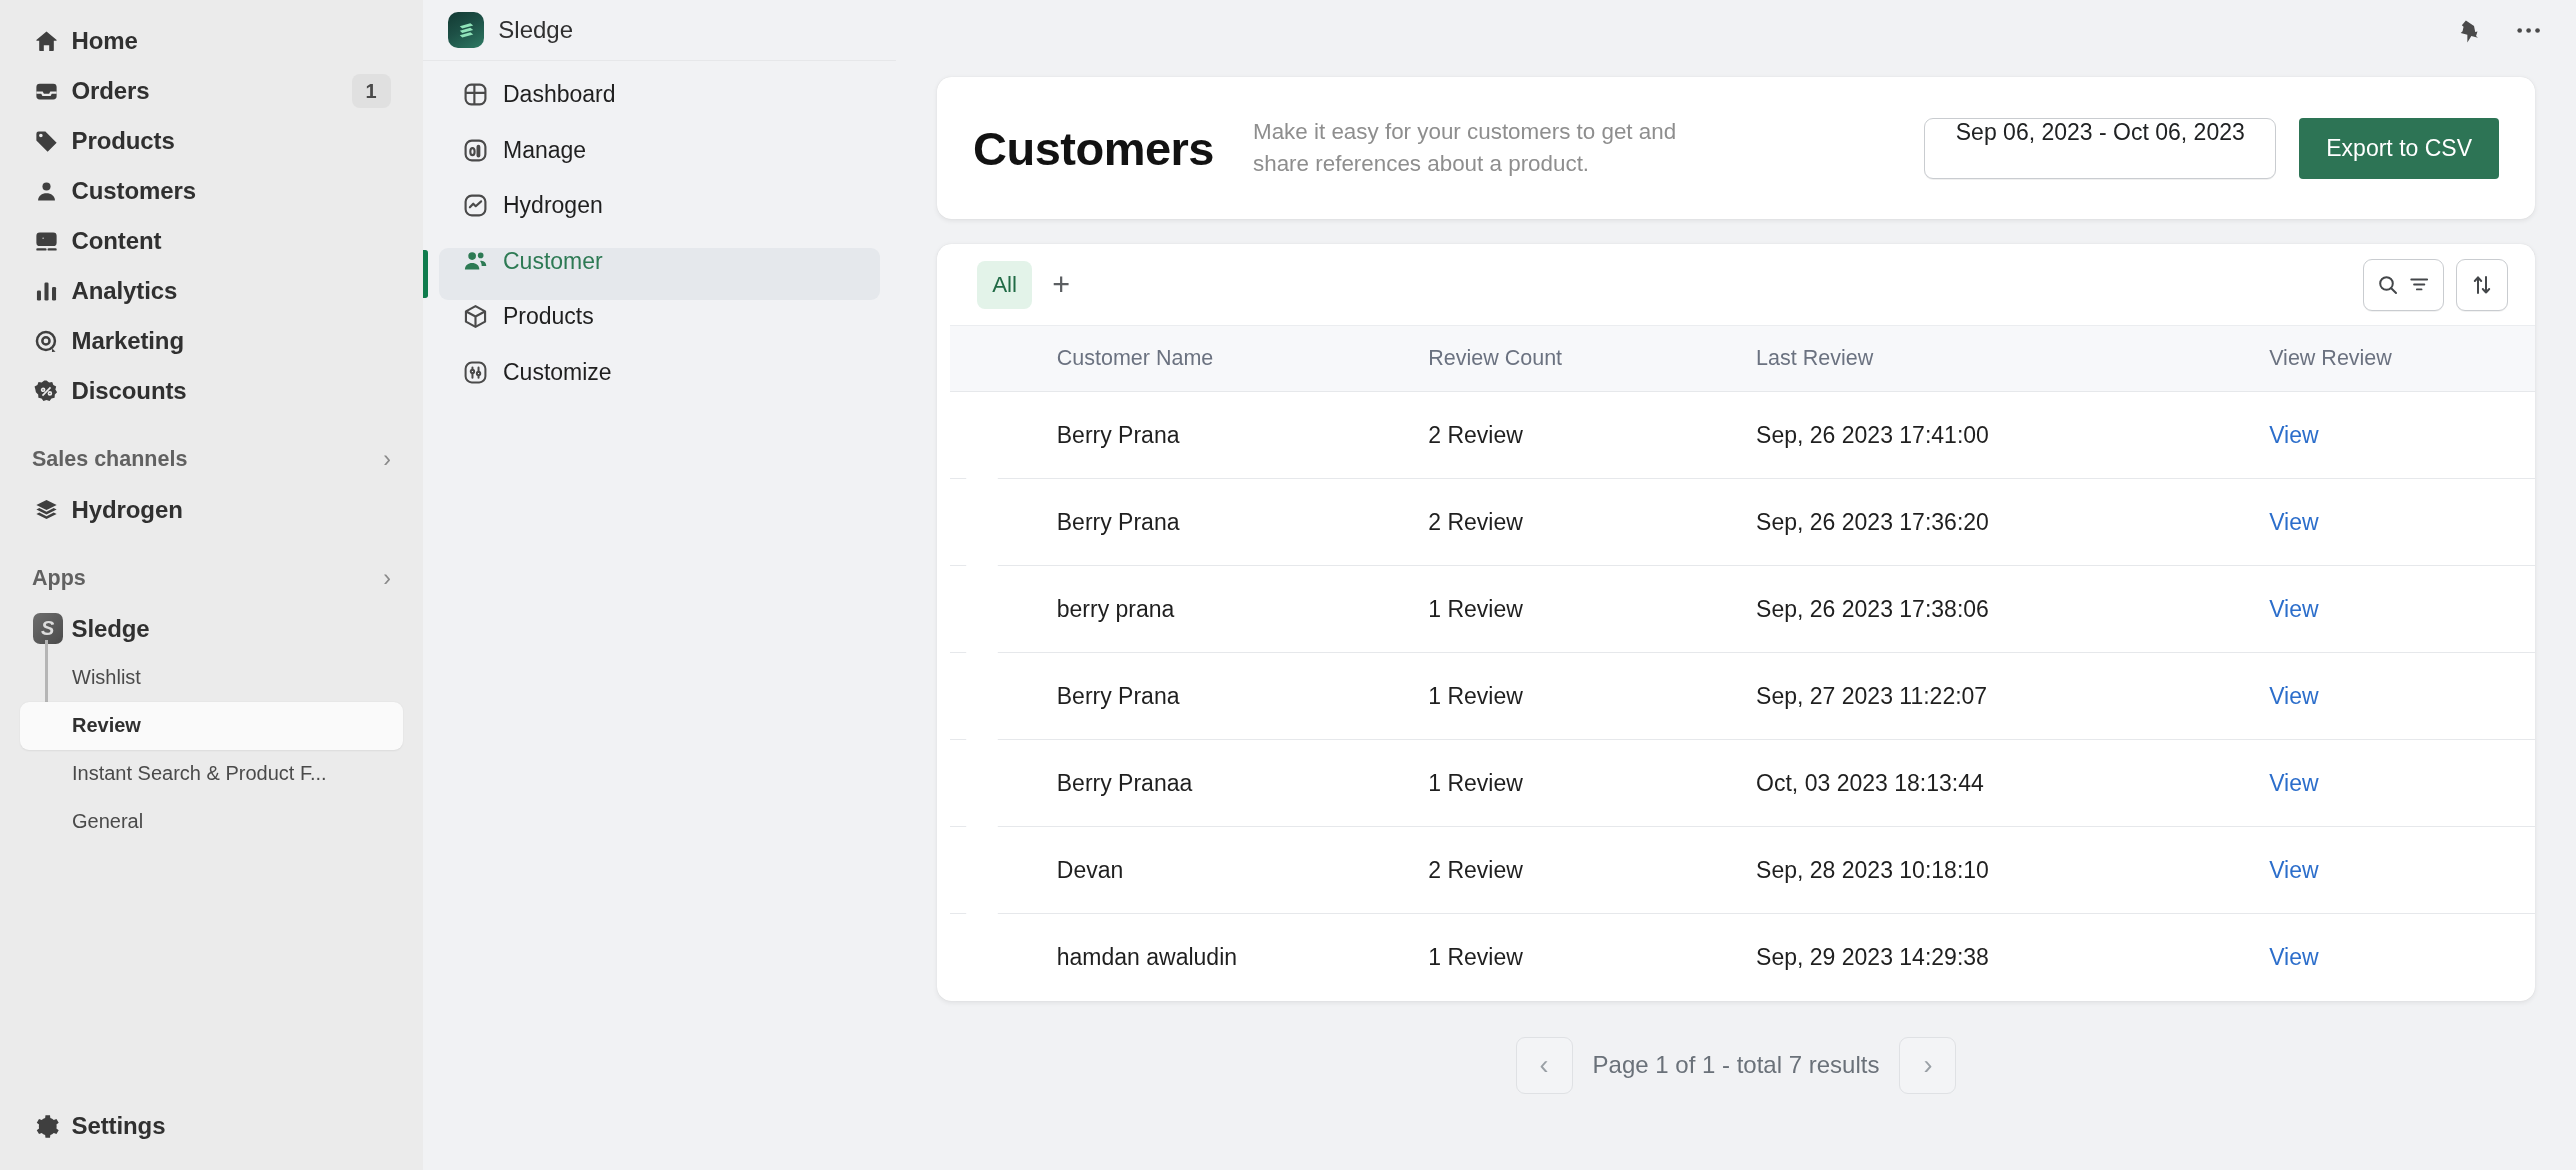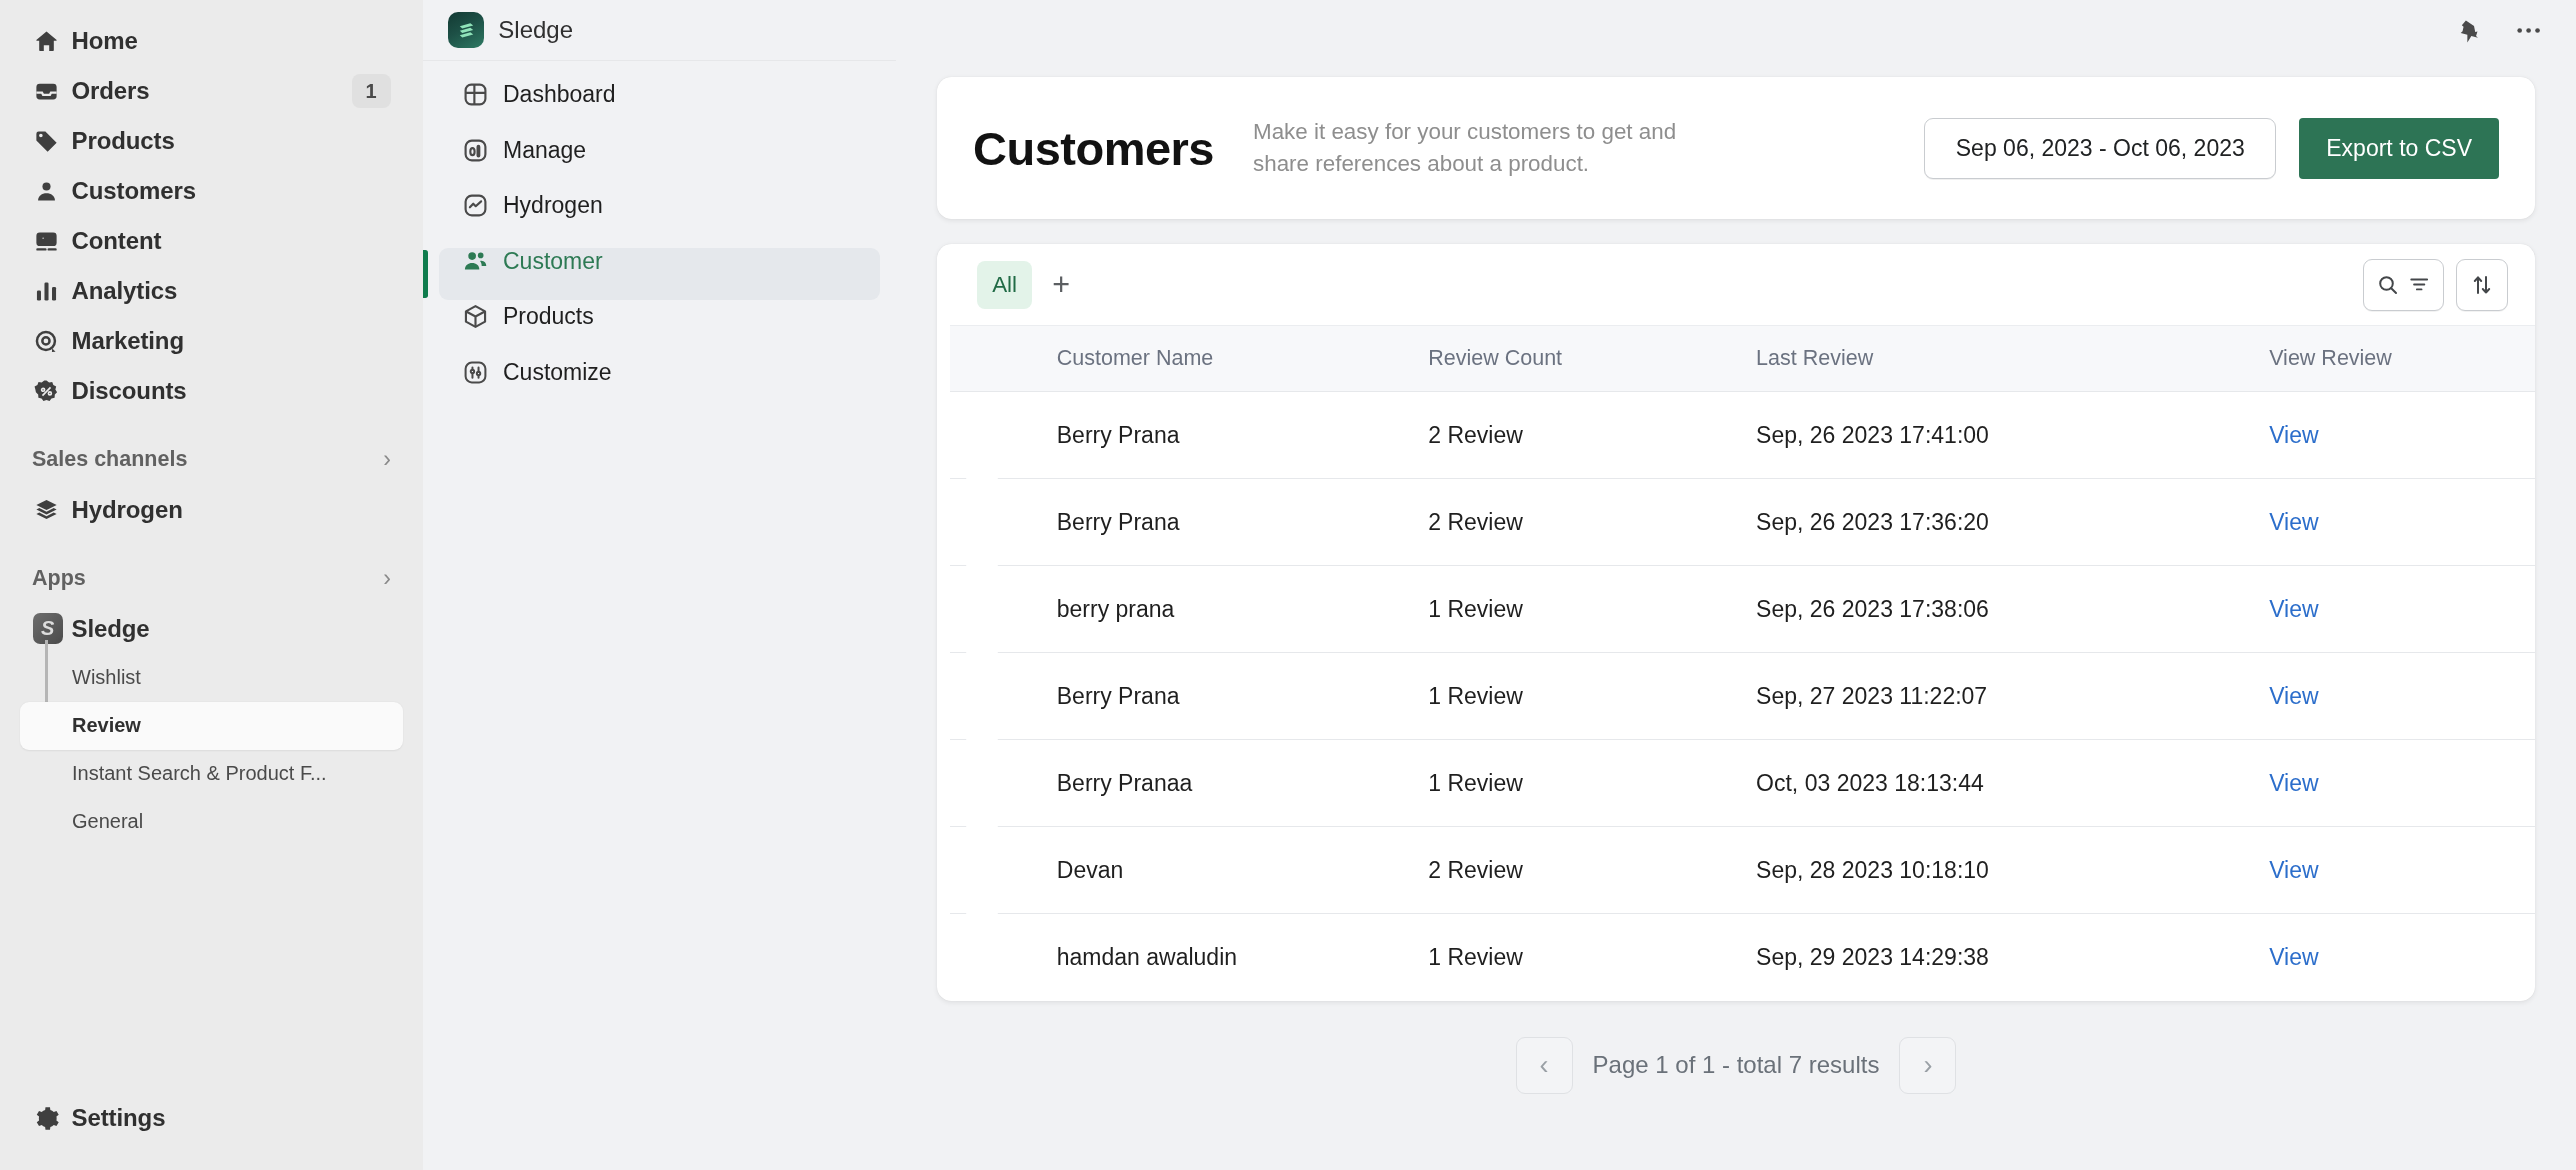--- a/index.html
+++ b/index.html
@@ -8,21 +8,21 @@
     font-family: "Liberation Sans", sans-serif;
     background: #f1f1f1;
     overflow: hidden;
   }
   .app { display: flex; width: 2576px; height: 1171px; }
 
   
   .shop-nav {
     width: 423px; height: 100%;
     background: #ebebeb;
-    padding: 16px 0 12px 0;
+    padding: 16px 0 4px 0;
     display: flex; flex-direction: column;
     position: relative;
     flex: 0 0 423px;
   }
   .nav-item {
     display: flex; align-items: center;
     height: 50px;
     margin: 0 20px;
     padding: 0 12.5px;
     border-radius: 9px;
@@ -150,21 +150,21 @@
   .hero-sub {
     font-size: 22.4px; color: #8e8e8e; line-height: 1.45;
     margin-left: 39px; max-width: 448px;
   }
   .date-range {
     margin-left: auto;
     border: 0.9px solid #c9ccd0;
     border-radius: 9px;
     background: #fff;
     box-shadow: 0 0.9px 0 rgba(0,0,0,.06);
-    height: 61px; display: flex; align-items: center;
+    height: 61px; display: flex; align-items: flex-start;
     padding: 0 30.5px; font-size: 23px; color: #202223;
     cursor: pointer; white-space: nowrap;
   }
   .export-btn {
     margin-left: 23px;
     background: #2d7455; color: #fff;
     border: none; border-radius: 4px;
     height: 61px; padding: 0 27px;
     font-size: 23px; font-family: inherit;
     cursor: pointer; white-space: nowrap;

